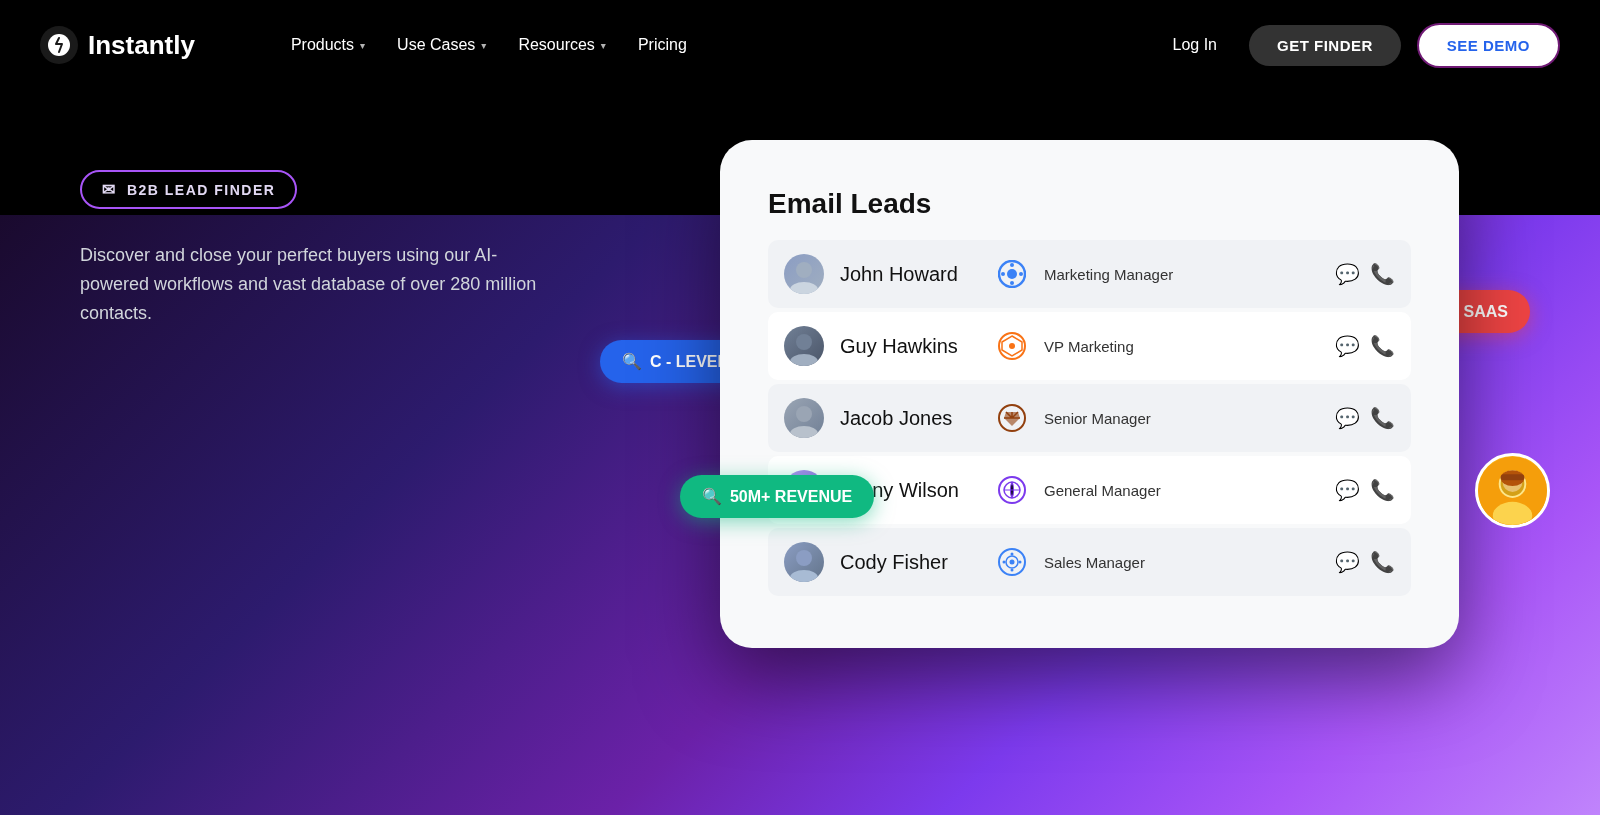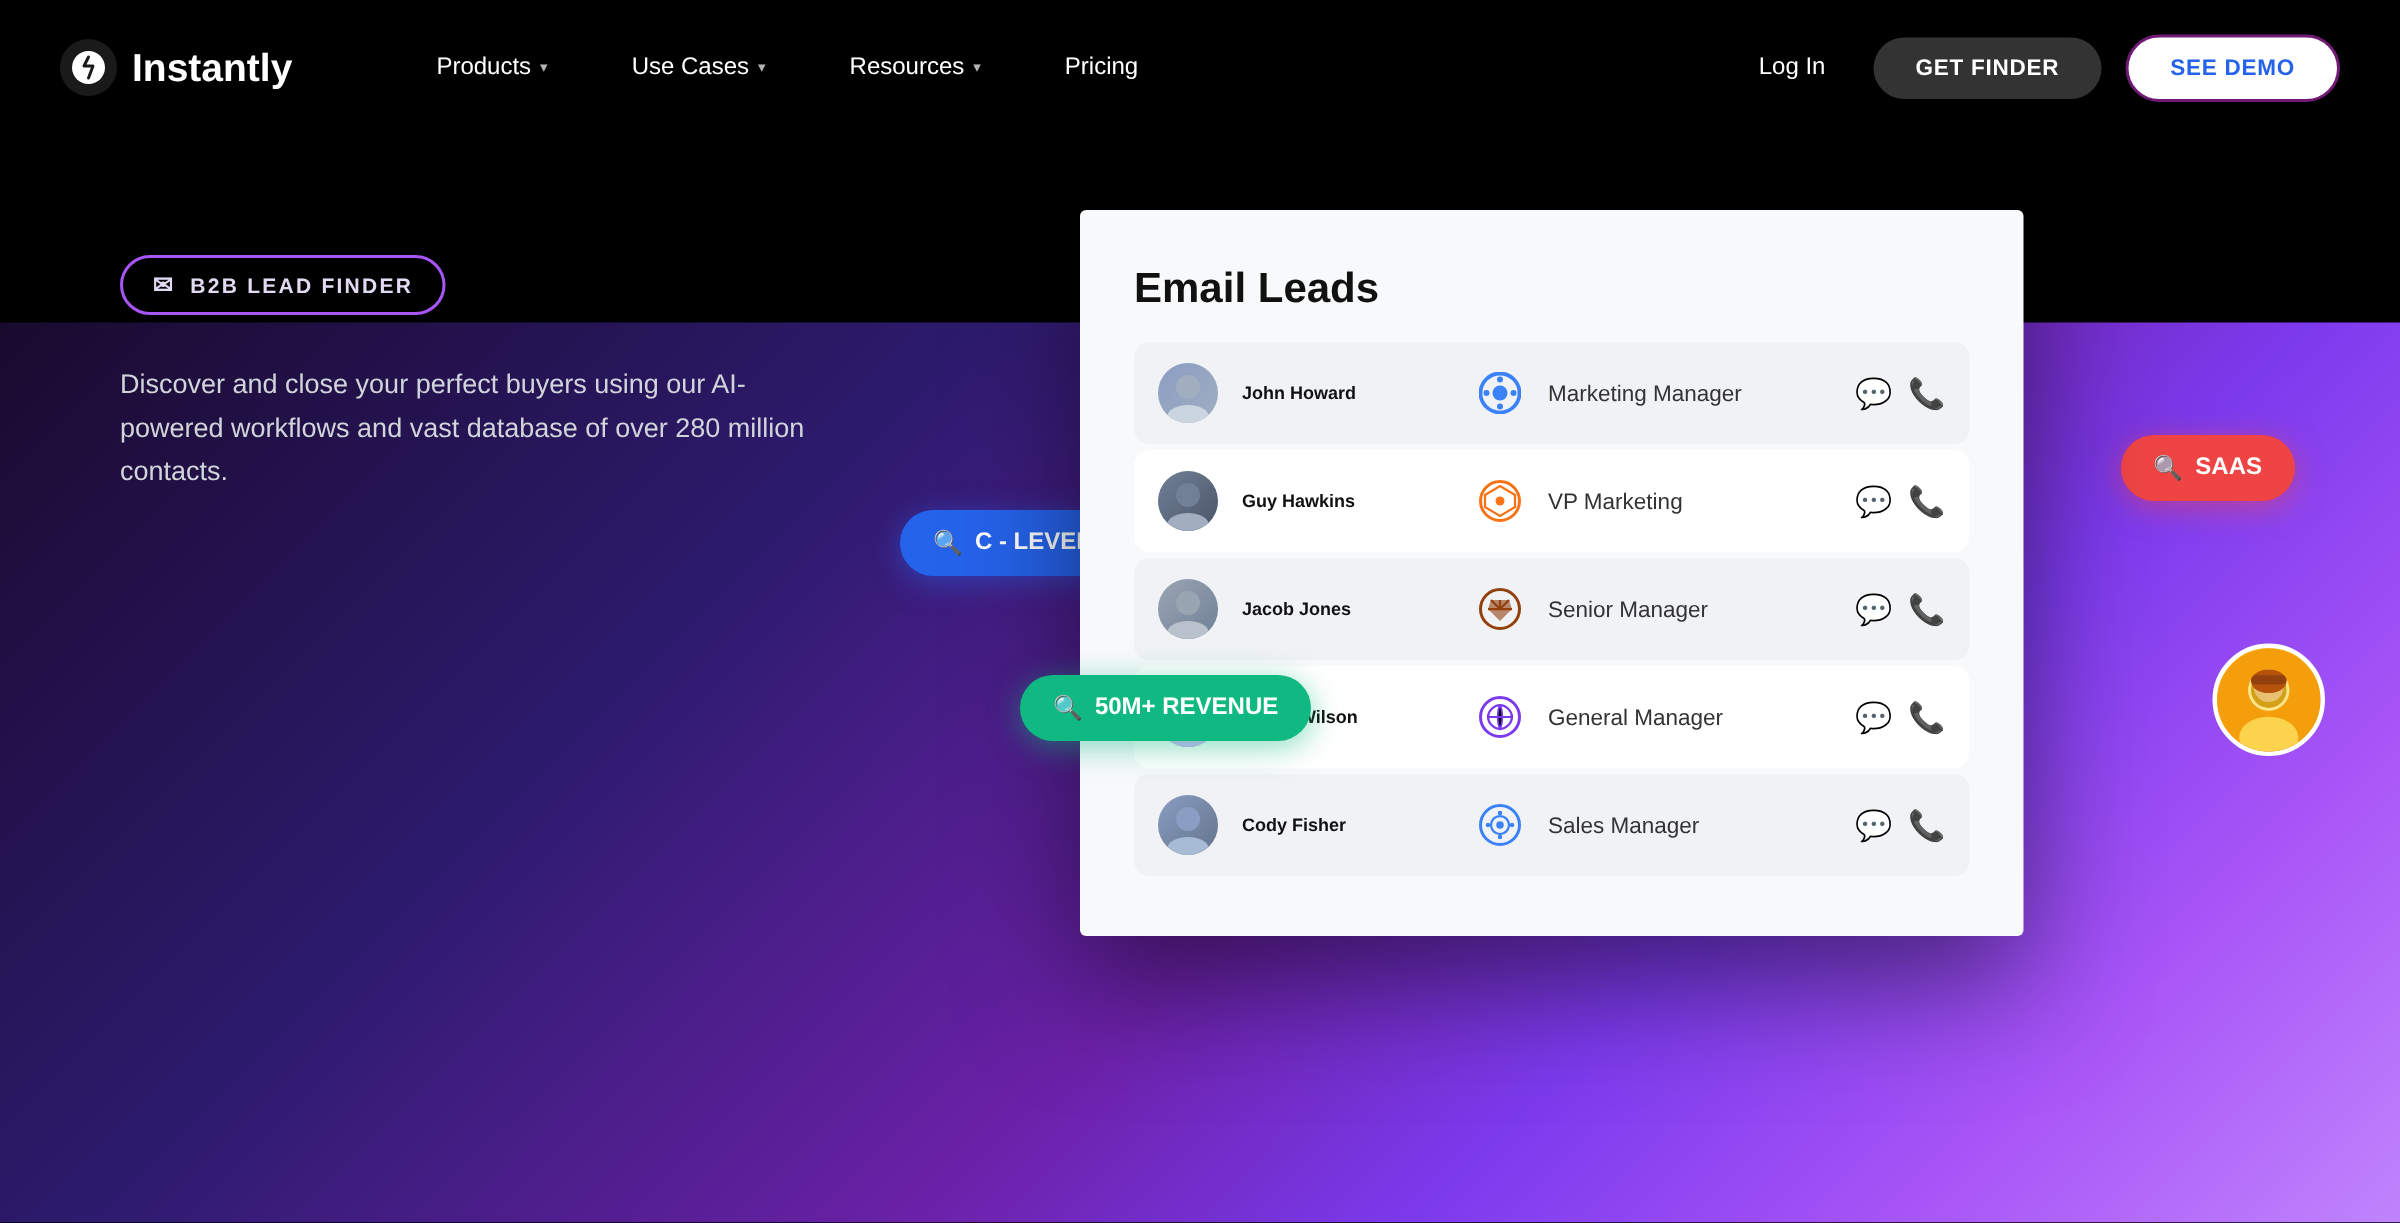--- a/index.html
+++ b/index.html
@@ -60,21 +60,21 @@
       font-size: 18px;
     }
     .logo-text {
       font-size: 26px;
       font-weight: 700;
       color: #fff;
     }
     .nav-links {
       display: flex;
       align-items: center;
-      gap: 24px;
+      gap: 0;
       flex: 1;
     }
     .nav-item {
       display: flex;
       align-items: center;
       gap: 6px;
       padding: 8px 16px;
       font-size: 16px;
       color: #fff;
       cursor: pointer;
@@ -168,23 +168,23 @@
     }
 
     
     .hero-right {
       flex: 1;
       position: relative;
       margin-top: -10px;
     }
     .leads-card {
       background: #f8f9fa;
-      border-radius: 4px;
-      padding: 36px;
-      width: 629px;
+      border-radius: 32px;
+      padding: 48px;
+      width: 739px;
       box-shadow: 0 30px 80px rgba(0,0,0,0.5);
       position: relative;
     }
     .leads-title {
       font-size: 28px;
       font-weight: 700;
       color: #111;
       margin-bottom: 20px;
     }
     .lead-row {
@@ -208,22 +208,22 @@
       align-items: center;
       justify-content: center;
       font-size: 16px;
     }
     .avatar-img-1 { background: linear-gradient(135deg, #8b9dc3, #a0aec0); }
     .avatar-img-2 { background: linear-gradient(135deg, #718096, #4a5568); }
     .avatar-img-3 { background: linear-gradient(135deg, #9aa5b4, #718096); }
     .avatar-img-4 { background: linear-gradient(135deg, #b794f4, #805ad5); }
     .avatar-img-5 { background: linear-gradient(135deg, #8b9dc3, #63748a); }
     .lead-name {
-      font-size: 12px;
-      font-weight: 700;
+      font-size: 20px;
+      font-weight: 400;
       color: #111;
       width: 140px;
     }
     .company-icon {
       width: 32px;
       height: 32px;
       border-radius: 50%;
       flex-shrink: 0;
       display: flex;
       align-items: center;

